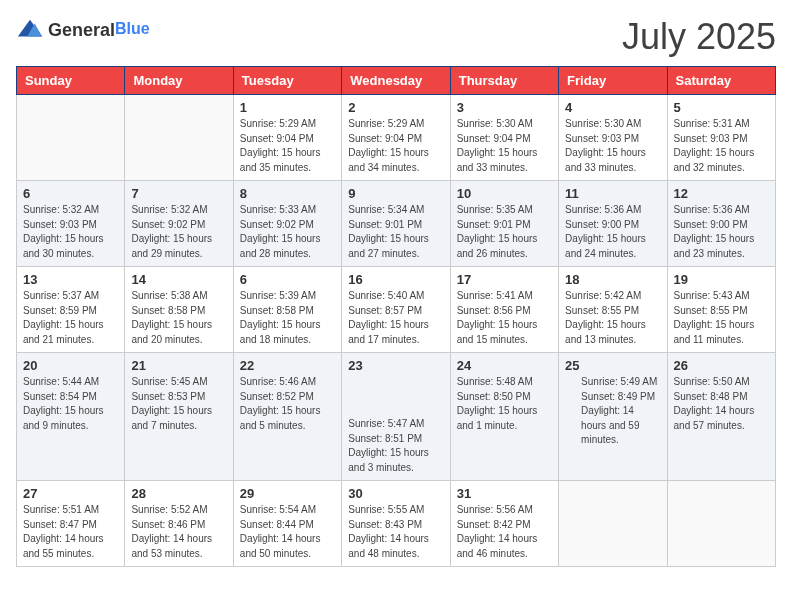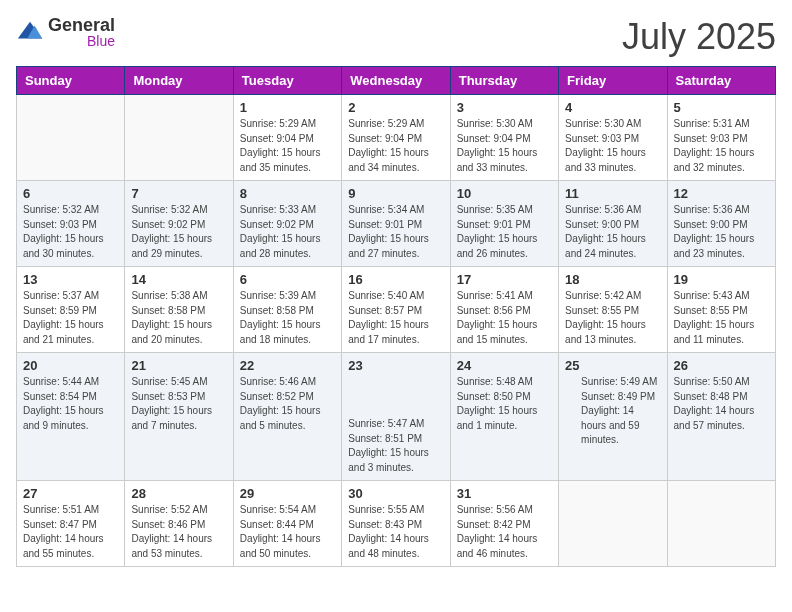--- a/index.html
+++ b/index.html
@@ -21,23 +21,23 @@
       align-items: center;
       gap: 4px;
     }
     .logo-text-general {
       font-size: 18px;
       font-weight: bold;
       color: #333;
       line-height: 1;
     }
     .logo-text-blue {
-      font-size: 14px;
-      font-weight: normal;
-      color: #a21caf;
+      font-size: 16px;
+      font-weight: bold;
+      color: #3b82f6;
       line-height: 1;
     }
     .logo-icon {
       width: 28px;
       height: 28px;
     }
     .title-block {
       text-align: right;
     }
     .main-title {
@@ -48,21 +48,21 @@
     .subtitle {
       font-size: 14px;
       color: #555;
     }
     .calendar {
       width: 100%;
       border-collapse: collapse;
       border: 1px solid #ccc;
     }
     .calendar th {
-      background-color: #a21caf;
+      background-color: #ef4444;
       color: #fff;
       text-align: left;
       padding: 6px 8px;
       font-size: 13px;
       border: 1px solid #1a4080;
     }
     .calendar td {
       border: 1px solid #ccc;
       vertical-align: top;
       padding: 5px 6px;
@@ -95,21 +95,21 @@
 <body>
 
 <div class="header">
   <div class="logo">
     <svg class="logo-icon" viewBox="0 0 30 30">
       <rect width="30" height="30" fill="white"></rect>
       <polygon points="15,4 28,22 2,22" fill="#2255a4"></polygon>
       <polygon points="20,8 28,22 12,22" fill="#4a90d9"></polygon>
     </svg>
     <div>
-      <div style="display:flex; flex-direction:column; line-height:1.1;align-items:flex-end;">
+      <div style="display:flex; flex-direction:row; line-height:1.1;">
         <span class="logo-text-general">General</span>
         <span class="logo-text-blue">Blue</span>
       </div>
     </div>
   </div>
   <div class="title-block">
     <div class="main-title">July 2025</div>
   </div>
 </div>
 

